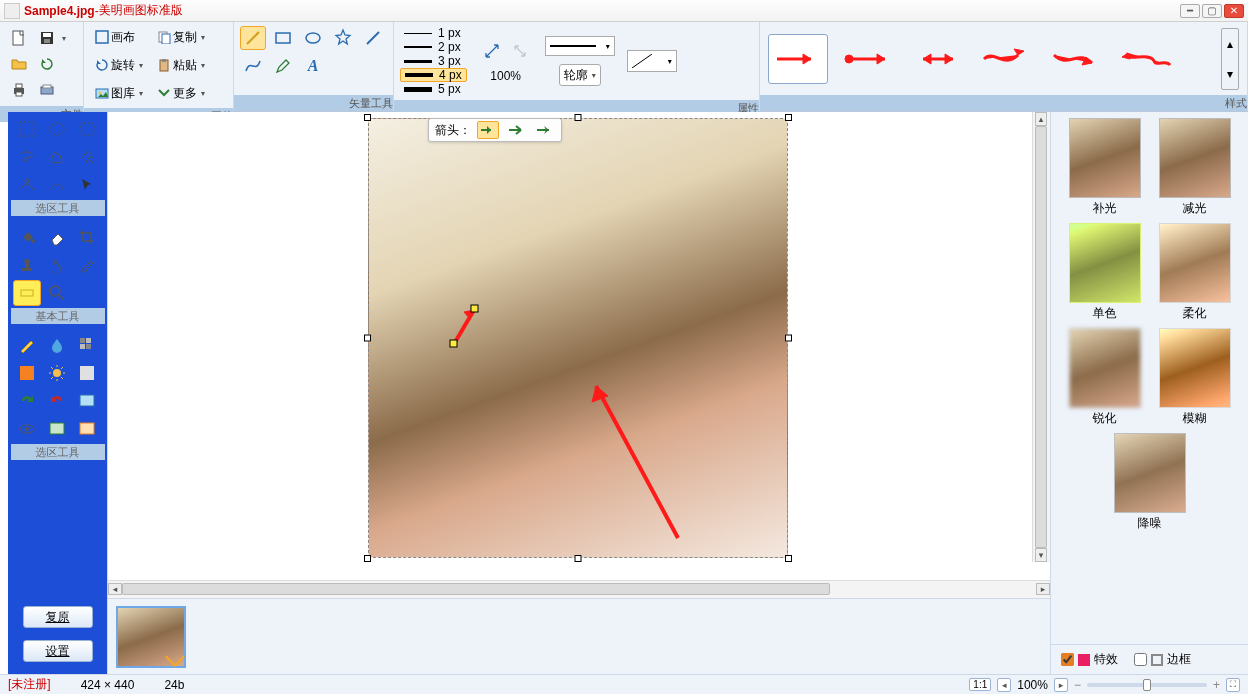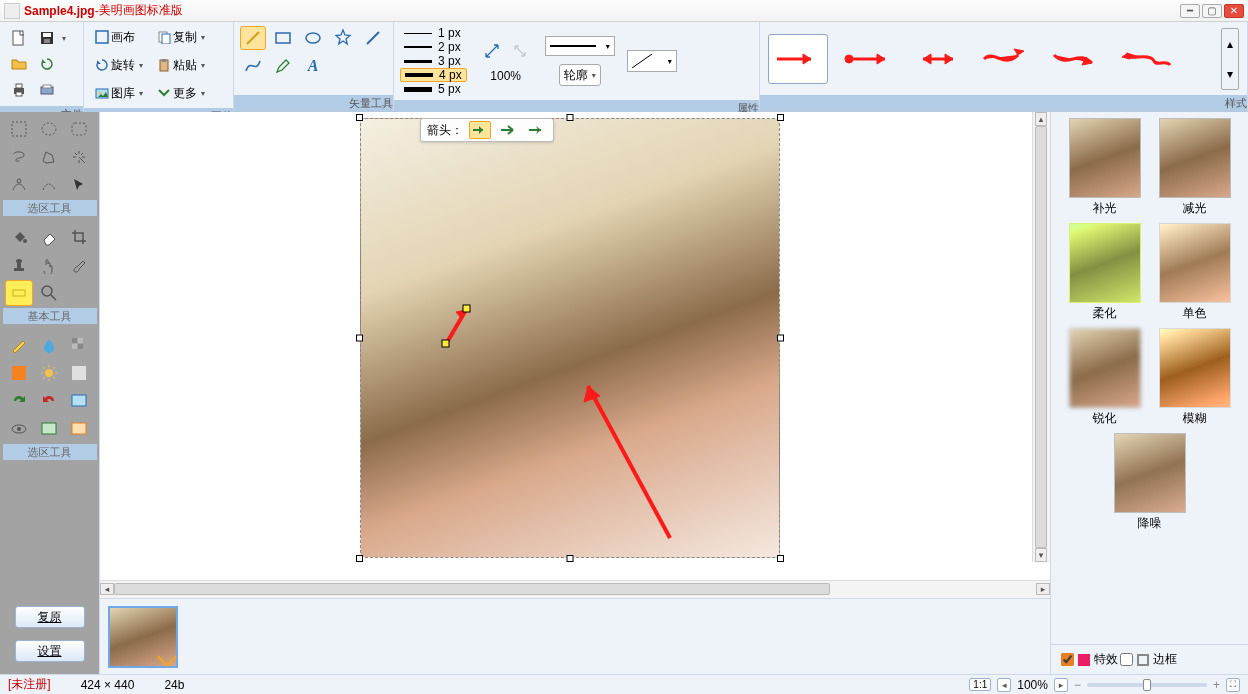--- a/index.html
+++ b/index.html
@@ -31,21 +31,21 @@
 .px-row { display:flex; align-items:center; gap:6px; height:14px; padding:0 4px;}
 .px-row.sel { background:#ffe49b; border:1px solid #f3a528; border-radius:2px;}
 .px-line { height:0; border-top-style:solid; border-color:#000; width:28px; }
 
 .style-gallery { flex:1; display:flex; align-items:center; gap:10px; padding:4px 8px; }
 .style-item { width:60px; height:50px; display:flex; align-items:center; justify-content:center; border:1px solid transparent; border-radius:3px;}
 .style-item.sel { border:1px solid #8aa8cc; background:#fff; }
 
 
 .mid { position:absolute; top:112px; bottom:20px; left:0; right:0; display:flex; }
-.leftbar { width:100px; background:#a3a3a3; border-right:1px solid #cdd9e8; display:flex; flex-direction:column; align-items:center; padding-top:2px; }
+.leftbar { width:100px; background:#1d4ed8; border-right:1px solid #cdd9e8; display:flex; flex-direction:column; align-items:center; padding-top:2px;margin-left:8px; }
 .tool-panel { width:94px; }
 .tool-grid { display:flex; flex-wrap:wrap; gap:2px; padding:2px; justify-content:flex-start; }
 .tool-grid .icon-btn { width:28px; height:26px; }
 .panel-title { height:16px; background:#b3cce6; text-align:center; color:#666; font-size:11px; line-height:16px; margin-bottom:6px;}
 
 .left-btn { width:70px; height:22px; border:1px solid #9ab3d4; border-radius:3px; background:linear-gradient(#fff,#dce8f7); margin:6px auto; display:flex; align-items:center; justify-content:center;text-decoration:underline;}
 
 .canvas-area { flex:1; position:relative; background:#fff; display:flex; flex-direction:column;}
 .canvas-scroll { flex:1; position:relative; overflow:hidden; }
 .scroll-h { height:18px; background:#f4f4f4; border-top:1px solid #ddd; position:relative; }
@@ -73,21 +73,21 @@
 .right-tabs .tab.sel { background:#eef3fa; font-weight:bold; border-bottom:1px solid #eef3fa; margin-bottom:-1px;}
 .fx-grid { flex:1; padding:6px; overflow:auto; display:flex; flex-wrap:wrap; gap:6px 10px; align-content:flex-start; justify-content:center;}
 .fx-item { width:80px; display:flex; flex-direction:column; align-items:center; gap:2px;}
 .fx-thumb { width:72px; height:80px; border:1px solid #bbb; background:linear-gradient(160deg,#e3d4b3,#8b6b4a,#d9a88b);}
 .fx-item:nth-child(3) .fx-thumb{filter:sepia(1) hue-rotate(30deg) saturate(2);}
 .fx-item:nth-child(4) .fx-thumb{filter:blur(0.5px) brightness(1.15);}
 .fx-item:nth-child(5) .fx-thumb{filter:blur(2px);}
 .fx-item:nth-child(6) .fx-thumb{filter:contrast(1.5) saturate(1.3);}
 .fx-item:nth-child(7) .fx-thumb{filter:contrast(0.9) brightness(1.05);}
 .fx-item:nth-child(8) .fx-thumb{filter:contrast(1.1) brightness(0.95) blur(.4px);}
-.right-bottom { height:30px; border-top:1px solid #cdd9e8; display:flex; align-items:center; gap:2px; padding:0 10px;}
+.right-bottom { height:30px; border-top:1px solid #cdd9e8; display:flex; align-items:center; gap:16px; padding:0 10px;}
 .right-bottom .ck { display:flex; align-items:center; gap:4px;}
 .right-bottom .ck input{accent-color:#e67e22;}
 .right-bottom .swatch{width:12px;height:12px;display:inline-block;}
 
 
 .status { position:absolute; left:0; right:0; bottom:0; height:20px; background:#eef3fa; border-top:1px solid #cdd9e8; display:flex; align-items:center; padding:0 8px; gap:30px;}
 .status .reg { color:#c00;}
 .status .right { margin-left:auto; display:flex; align-items:center; gap:6px;}
 .zoom-slider { width:120px; height:4px; background:#cdd9e8; position:relative; border-radius:2px;}
 .zoom-slider .knob { position:absolute; left:50%; top:-4px; width:8px; height:12px; background:#fff; border:1px solid #888; border-radius:2px; transform:translateX(-50%);}
@@ -639,25 +639,25 @@
       <div class="fx-item">
           <div class="fx-thumb"></div>
           <span>补光</span>
         </div>
       <div class="fx-item">
           <div class="fx-thumb"></div>
           <span>减光</span>
         </div>
       <div class="fx-item">
           <div class="fx-thumb"></div>
-          <span>柔化</span>
+          <span>单色</span>
         </div>
       <div class="fx-item">
           <div class="fx-thumb"></div>
-          <span>单色</span>
+          <span>柔化</span>
         </div>
       <div class="fx-item">
           <div class="fx-thumb"></div>
           <span>锐化</span>
         </div>
       <div class="fx-item">
           <div class="fx-thumb"></div>
           <span>模糊</span>
         </div>
       <div class="fx-item">

